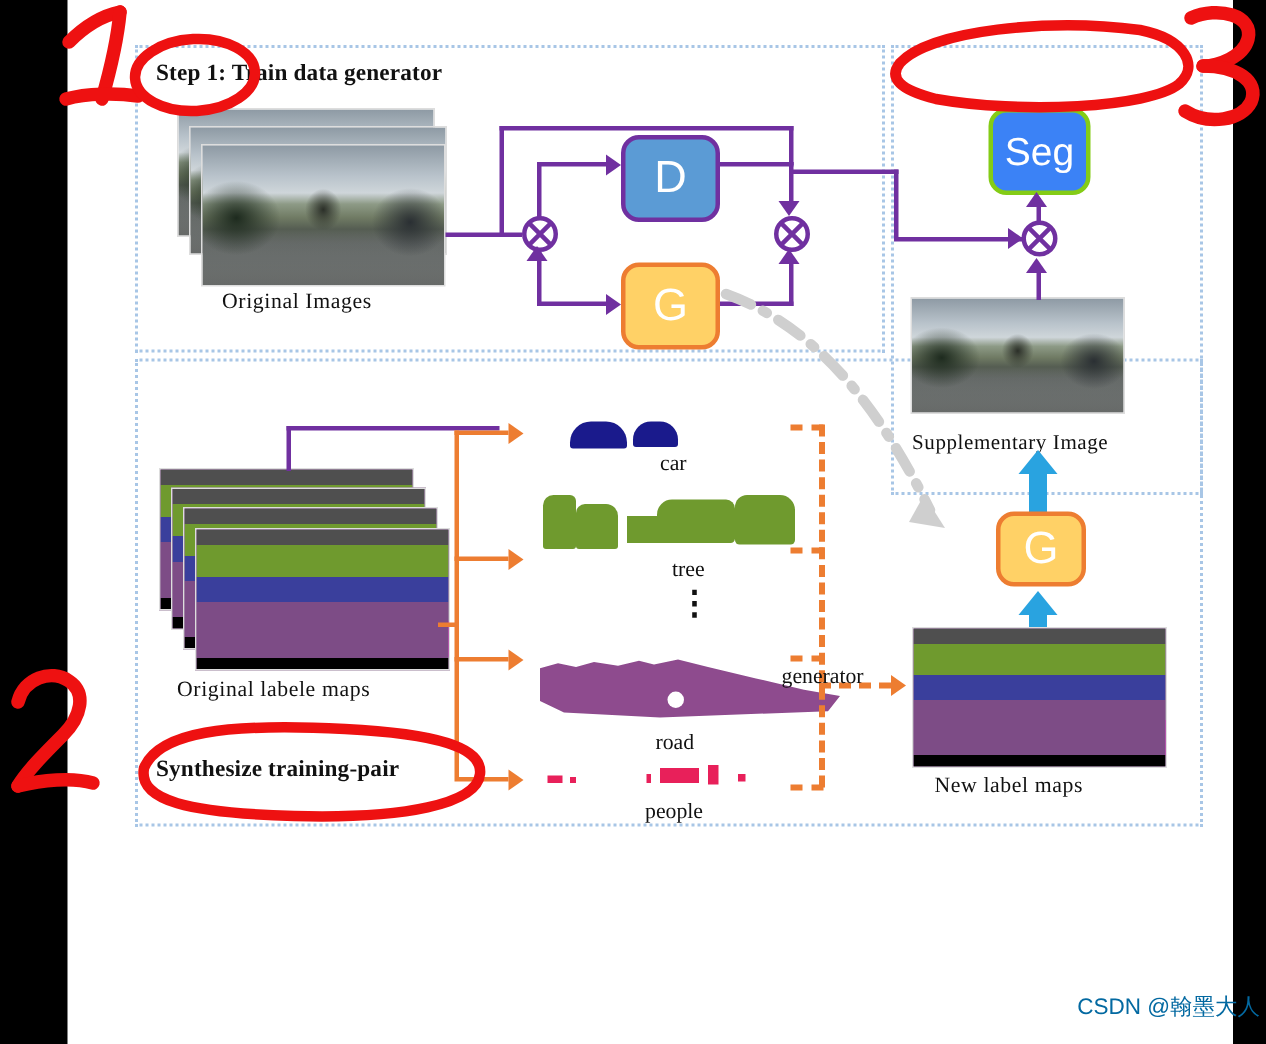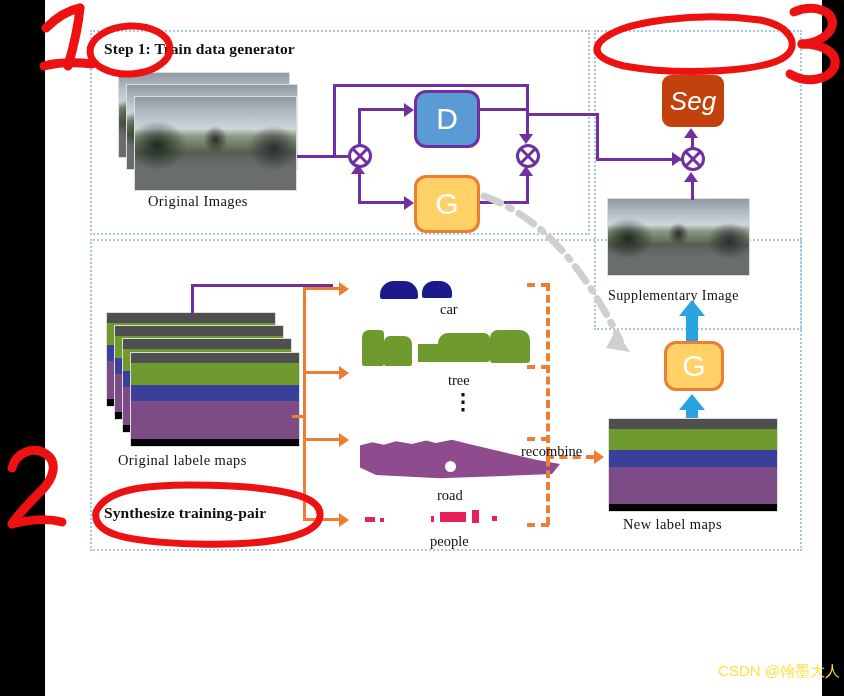--- a/index.html
+++ b/index.html
@@ -80,21 +80,21 @@
   
   .modelbox{
     position:absolute;border-radius:12px;box-sizing:border-box;
     display:flex;align-items:center;justify-content:center;
     color:#fff;font-family:"Liberation Sans", sans-serif;
     font-size:30px;line-height:1;
   }
   #box-D{left:414px;top:90px;width:66px;height:58px;background:#5b9bd5;border:3px solid #7030a0;}
   #box-G{left:414px;top:175px;width:66px;height:58px;background:#ffd166;border:3px solid #ed7d31;}
   #box-G2{left:664px;top:341px;width:60px;height:50px;background:#ffd166;border:3px solid #ed7d31;}
-  #box-Seg{left:659px;top:72px;width:68px;height:58px;background:#c2410c;border:3px solid #ffffff;font-size:26px;font-style:italic;}
+  #box-Seg{left:659px;top:72px;width:68px;height:58px;background:#3b82f6;border:3px solid #84cc16;font-size:26px;}
 
   
   .wire{position:absolute;background:#7030a0;}
   .wh{height:3px;}
   .wv{width:3px;}
 
   .xnode{
     position:absolute;width:24px;height:24px;border-radius:50%;
     border:3px solid #7030a0;box-sizing:border-box;background:#fff;
   }
@@ -142,21 +142,21 @@
   
   #fig-caption{
     position:absolute;left:90px;top:592px;width:720px;
     font-size:20.5px;line-height:30px;color:#111;
   }
   #fig-caption b{font-weight:bold;}
   #fig-caption i{font-style:italic;}
 
   
   #watermark{
-    position:absolute;right:4px;top:662px;font-size:15px;color:#fde047;
+    position:absolute;right:4px;top:662px;font-size:15px;color:#0369a1;
     font-family:"Liberation Sans", sans-serif;white-space:nowrap;
   }
 
   
   #redlayer{position:absolute;left:0;top:0;width:844px;height:696px;pointer-events:none;}
 </style>
 </head>
 <body>
 
 <div id="root">
@@ -291,21 +291,21 @@
   <div class="blob" style="left:492px;top:516px;width:5px;height:5px;background:#e8205a;"></div>
   <div class="sc-label" style="left:430px;top:533px;">people</div>
 
   <div class="odash-v" style="left:546px;top:283px;height:242px;"></div>
   <div class="odash-h" style="left:527px;top:283px;width:22px;"></div>
   <div class="odash-h" style="left:527px;top:365px;width:22px;"></div>
   <div class="odash-h" style="left:527px;top:437px;width:22px;"></div>
   <div class="odash-h" style="left:527px;top:523px;width:22px;"></div>
   <div class="odash-h" style="left:546px;top:455px;width:48px;"></div>
   <div class="arrow ar-right-o" style="left:594px;top:450px;"></div>
-  <div id="lbl-recombine">recombine</div>
+  <div id="lbl-recombine">generator</div>
 
   <div class="photo labelmap" style="left:608px;top:418px;width:170px;height:94px;">
     <div class="sky"></div>
     <div class="mag"></div>
     <div class="ppl"></div>
     <div class="ppl2"></div>
     <div class="pole"></div>
     <div class="dot"></div>
   </div>
   <div class="caption" style="left:623px;top:516px;">New label maps</div>

